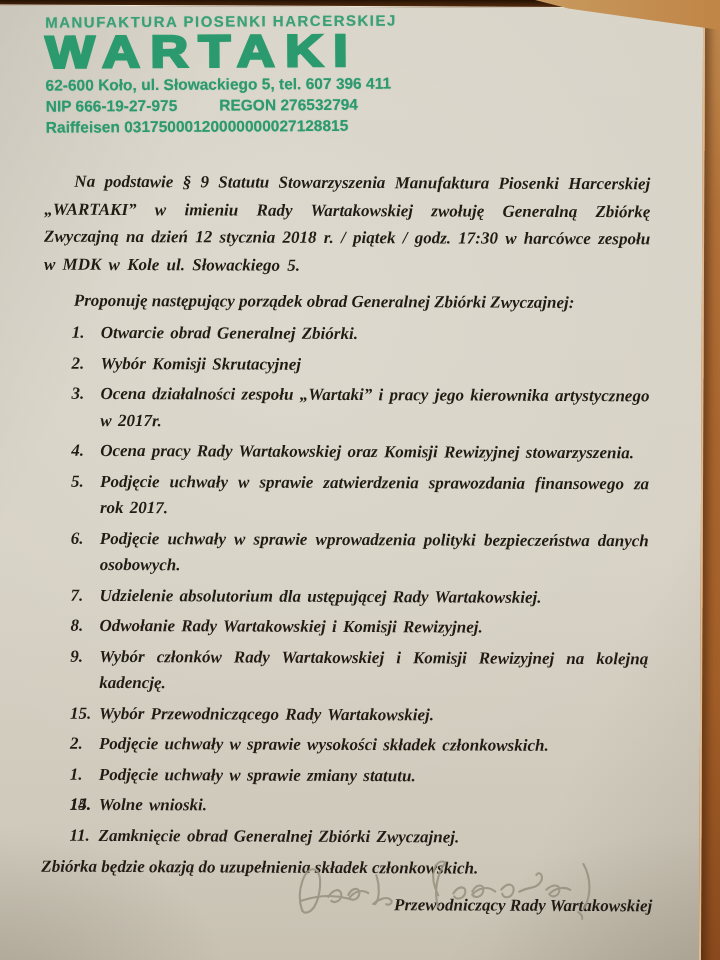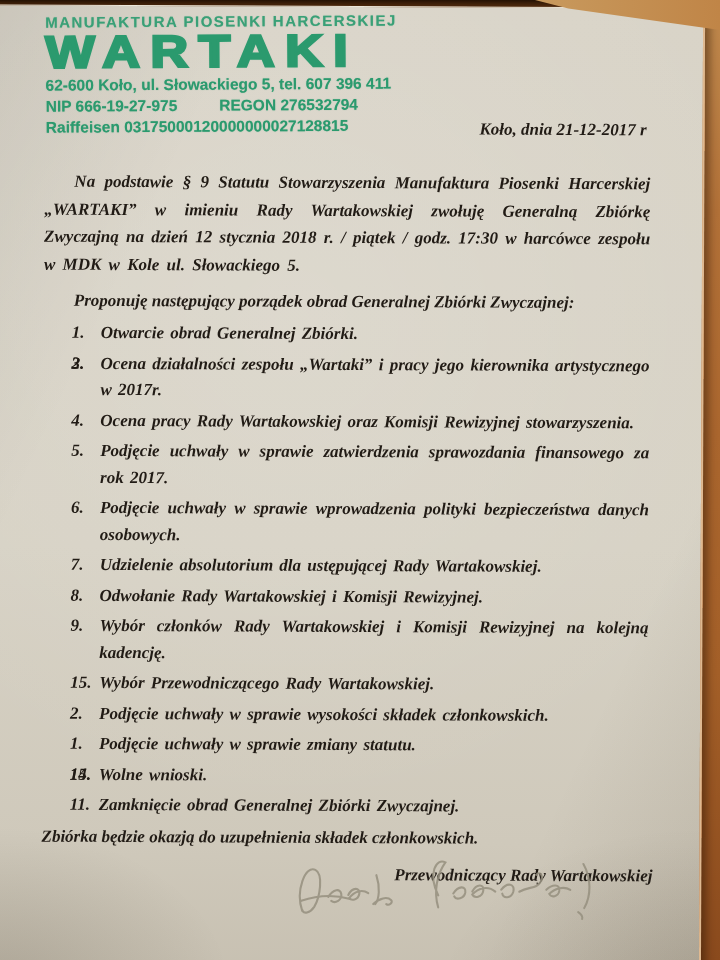--- a/index.html
+++ b/index.html
@@ -68,29 +68,28 @@
 <div class="paper">
 
   <div class="stamp">
     <div class="stamp-org">MANUFAKTURA PIOSENKI HARCERSKIEJ</div>
     <div class="stamp-logo">WARTAKI</div>
     <div class="stamp-addr">62-600 Koło, ul. Słowackiego 5, tel. 607 396 411</div>
     <div class="stamp-ids"><span>NIP 666-19-27-975</span><span class="gap"></span><span>REGON 276532794</span></div>
     <div class="stamp-bank">Raiffeisen 03175000120000000027128815</div>
   </div>
 
-  <div class="date-line">Koło, dnia 21-12-2017 r</div>
 
   <p class="intro">Na podstawie § 9 Statutu Stowarzyszenia Manufaktura Piosenki Harcerskiej „WARTAKI” w imieniu Rady Wartakowskiej zwołuję Generalną Zbiórkę Zwyczajną na dzień 12 stycznia 2018 r. / piątek / godz. 17:30 w harcówce zespołu w MDK w Kole ul. Słowackiego 5.</p>
 
   <p class="agenda-heading">Proponuję następujący porządek obrad Generalnej Zbiórki Zwyczajnej:</p>
 
   <ol class="agenda">
     <li><span class="num">1.</span><span>Otwarcie obrad Generalnej Zbiórki.</span></li>
-    <li><span class="num">2.</span></li>
+    <li><span class="num">2.</span><span>Wybór Komisji Skrutacyjnej</span></li>
     <li><span class="num">3.</span><span>Ocena działalności zespołu „Wartaki” i pracy jego kierownika artystycznego w 2017r.</span></li>
     <li><span class="num">4.</span><span>Ocena pracy Rady Wartakowskiej oraz Komisji Rewizyjnej stowarzyszenia.</span></li>
     <li><span class="num">5.</span><span>Podjęcie uchwały w sprawie zatwierdzenia sprawozdania finansowego za rok 2017.</span></li>
     <li><span class="num">6.</span><span>Podjęcie uchwały w sprawie wprowadzenia polityki bezpieczeństwa danych osobowych.</span></li>
     <li><span class="num">7.</span><span>Udzielenie absolutorium dla ustępującej Rady Wartakowskiej.</span></li>
     <li><span class="num">8.</span><span>Odwołanie Rady Wartakowskiej i Komisji Rewizyjnej.</span></li>
     <li><span class="num">9.</span><span>Wybór członków Rady Wartakowskiej i Komisji Rewizyjnej na kolejną kadencję.</span></li>
     <li><span class="num">15.</span><span>Wybór Przewodniczącego Rady Wartakowskiej.</span></li>
     <li><span class="num">2.</span><span>Podjęcie uchwały w sprawie wysokości składek członkowskich.</span></li>
     <li><span class="num">1.</span><span>Podjęcie uchwały w sprawie zmiany statutu.</span></li>

